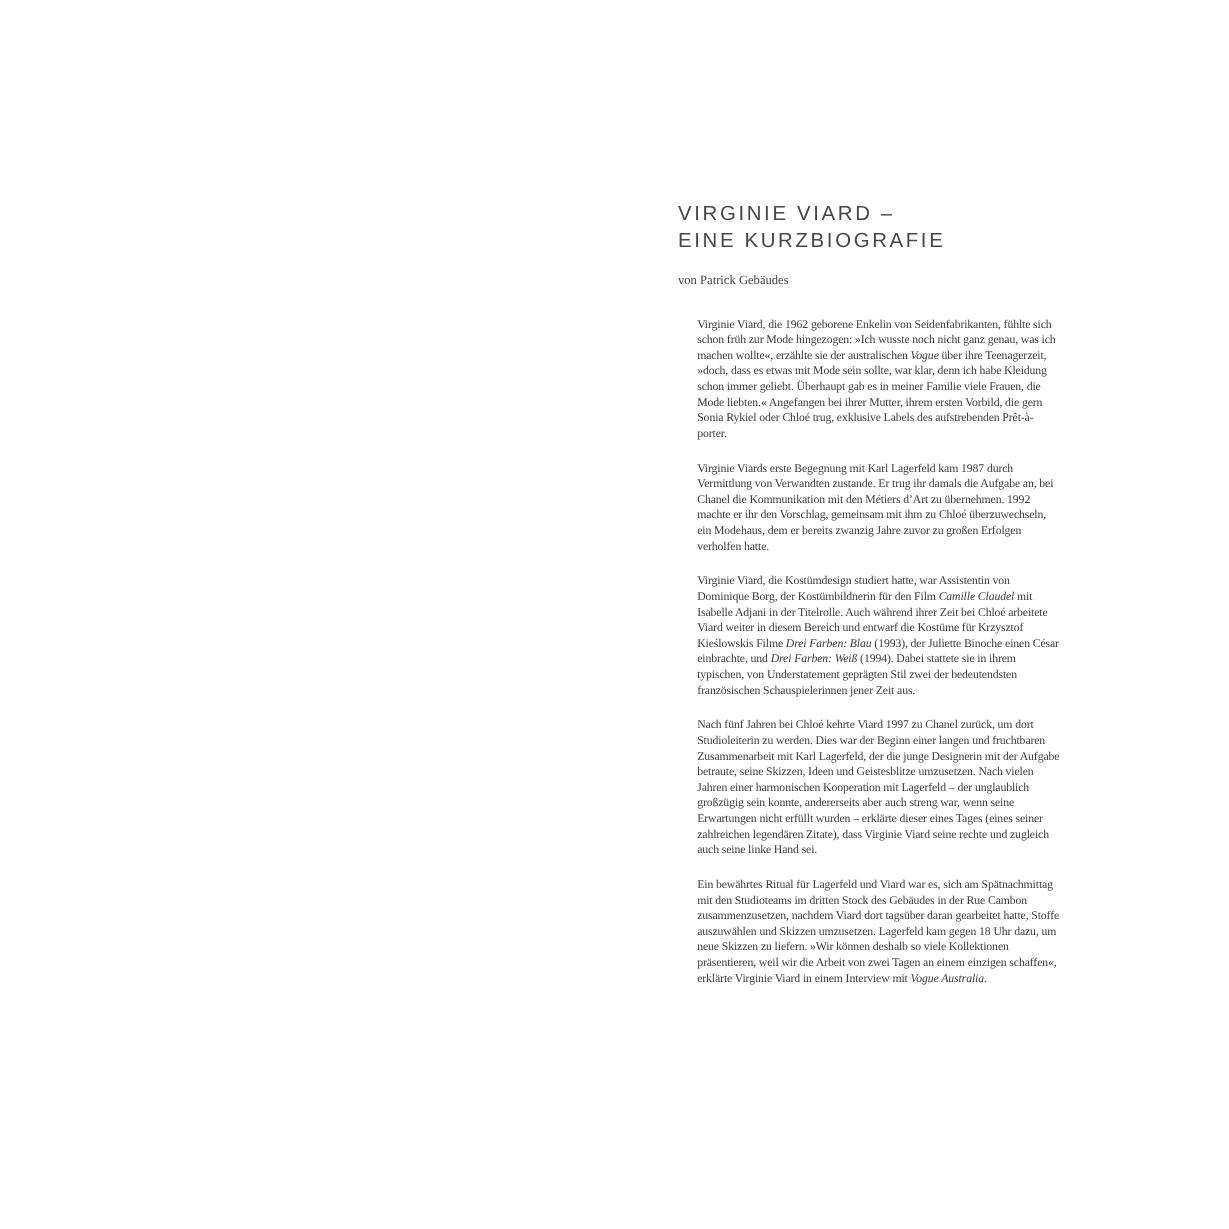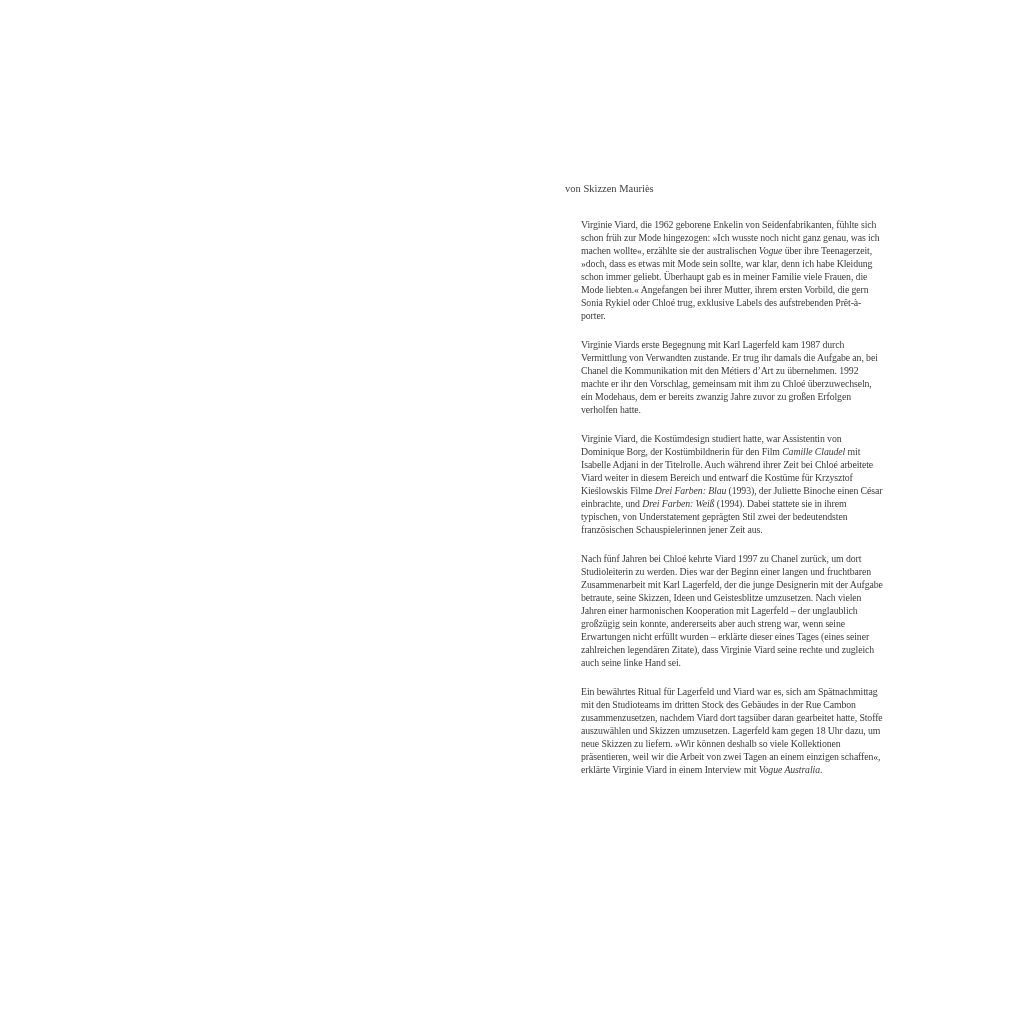--- a/index.html
+++ b/index.html
@@ -58,22 +58,24 @@
   .paragraphs em {
     font-style: italic;
   }
 </style>
 </head>
 <body>
 
 <div class="canvas">
   <div class="text-column">
     <h1 class="title">
+      <span class="title-line">VIRGINIE VIARD –</span>
+      <span class="title-line">EINE KURZBIOGRAFIE</span>
     </h1>
-    <div class="byline">von Skizzen Mauriès</div>
+    <div class="byline">von Patrick Gebäudes</div>
     <div class="paragraphs">
         <p><span>Virginie Viard, die 1962 geborene Enkelin von Seidenfabrikanten, fühlte sich schon früh zur Mode hingezogen: »Ich wusste noch nicht ganz genau, was ich machen wollte«, erzählte sie der australischen </span><em>Vogue</em><span> über ihre Teenagerzeit, »doch, dass es etwas mit Mode sein sollte, war klar, denn ich habe Kleidung schon immer geliebt. Überhaupt gab es in meiner Familie viele Frauen, die Mode liebten.« Angefangen bei ihrer Mutter, ihrem ersten Vorbild, die gern Sonia Rykiel oder Chloé trug, exklusive Labels des aufstrebenden Prêt-à-porter.</span></p>
         <p><span>Virginie Viards erste Begegnung mit Karl Lagerfeld kam 1987 durch Vermittlung von Verwandten zustande. Er trug ihr damals die Aufgabe an, bei Chanel die Kommunikation mit den Métiers d’Art zu übernehmen. 1992 machte er ihr den Vorschlag, gemeinsam mit ihm zu Chloé überzuwechseln, ein Modehaus, dem er bereits zwanzig Jahre zuvor zu großen Erfolgen verholfen hatte.</span></p>
         <p><span>Virginie Viard, die Kostümdesign studiert hatte, war Assistentin von Dominique Borg, der Kostümbildnerin für den Film </span><em>Camille Claudel</em><span> mit Isabelle Adjani in der Titelrolle. Auch während ihrer Zeit bei Chloé arbeitete Viard weiter in diesem Bereich und entwarf die Kostüme für Krzysztof Kieślowskis Filme </span><em>Drei Farben: Blau</em><span> (1993), der Juliette Binoche einen César einbrachte, und </span><em>Drei Farben: Weiß</em><span> (1994). Dabei stattete sie in ihrem typischen, von Understatement geprägten Stil zwei der bedeutendsten französischen Schauspielerinnen jener Zeit aus.</span></p>
         <p><span>Nach fünf Jahren bei Chloé kehrte Viard 1997 zu Chanel zurück, um dort Studioleiterin zu werden. Dies war der Beginn einer langen und fruchtbaren Zusammenarbeit mit Karl Lagerfeld, der die junge Designerin mit der Aufgabe betraute, seine Skizzen, Ideen und Geistesblitze umzusetzen. Nach vielen Jahren einer harmonischen Kooperation mit Lagerfeld – der unglaublich großzügig sein konnte, andererseits aber auch streng war, wenn seine Erwartungen nicht erfüllt wurden – erklärte dieser eines Tages (eines seiner zahlreichen legendären Zitate), dass Virginie Viard seine rechte und zugleich auch seine linke Hand sei.</span></p>
         <p><span>Ein bewährtes Ritual für Lagerfeld und Viard war es, sich am Spätnachmittag mit den Studioteams im dritten Stock des Gebäudes in der Rue Cambon zusammenzusetzen, nachdem Viard dort tagsüber daran gearbeitet hatte, Stoffe auszuwählen und Skizzen umzusetzen. Lagerfeld kam gegen 18 Uhr dazu, um neue Skizzen zu liefern. »Wir können deshalb so viele Kollektionen präsentieren, weil wir die Arbeit von zwei Tagen an einem einzigen schaffen«, erklärte Virginie Viard in einem Interview mit </span><em>Vogue Australia</em><span>.</span></p>
       </div>
   </div>
 </div>
 

